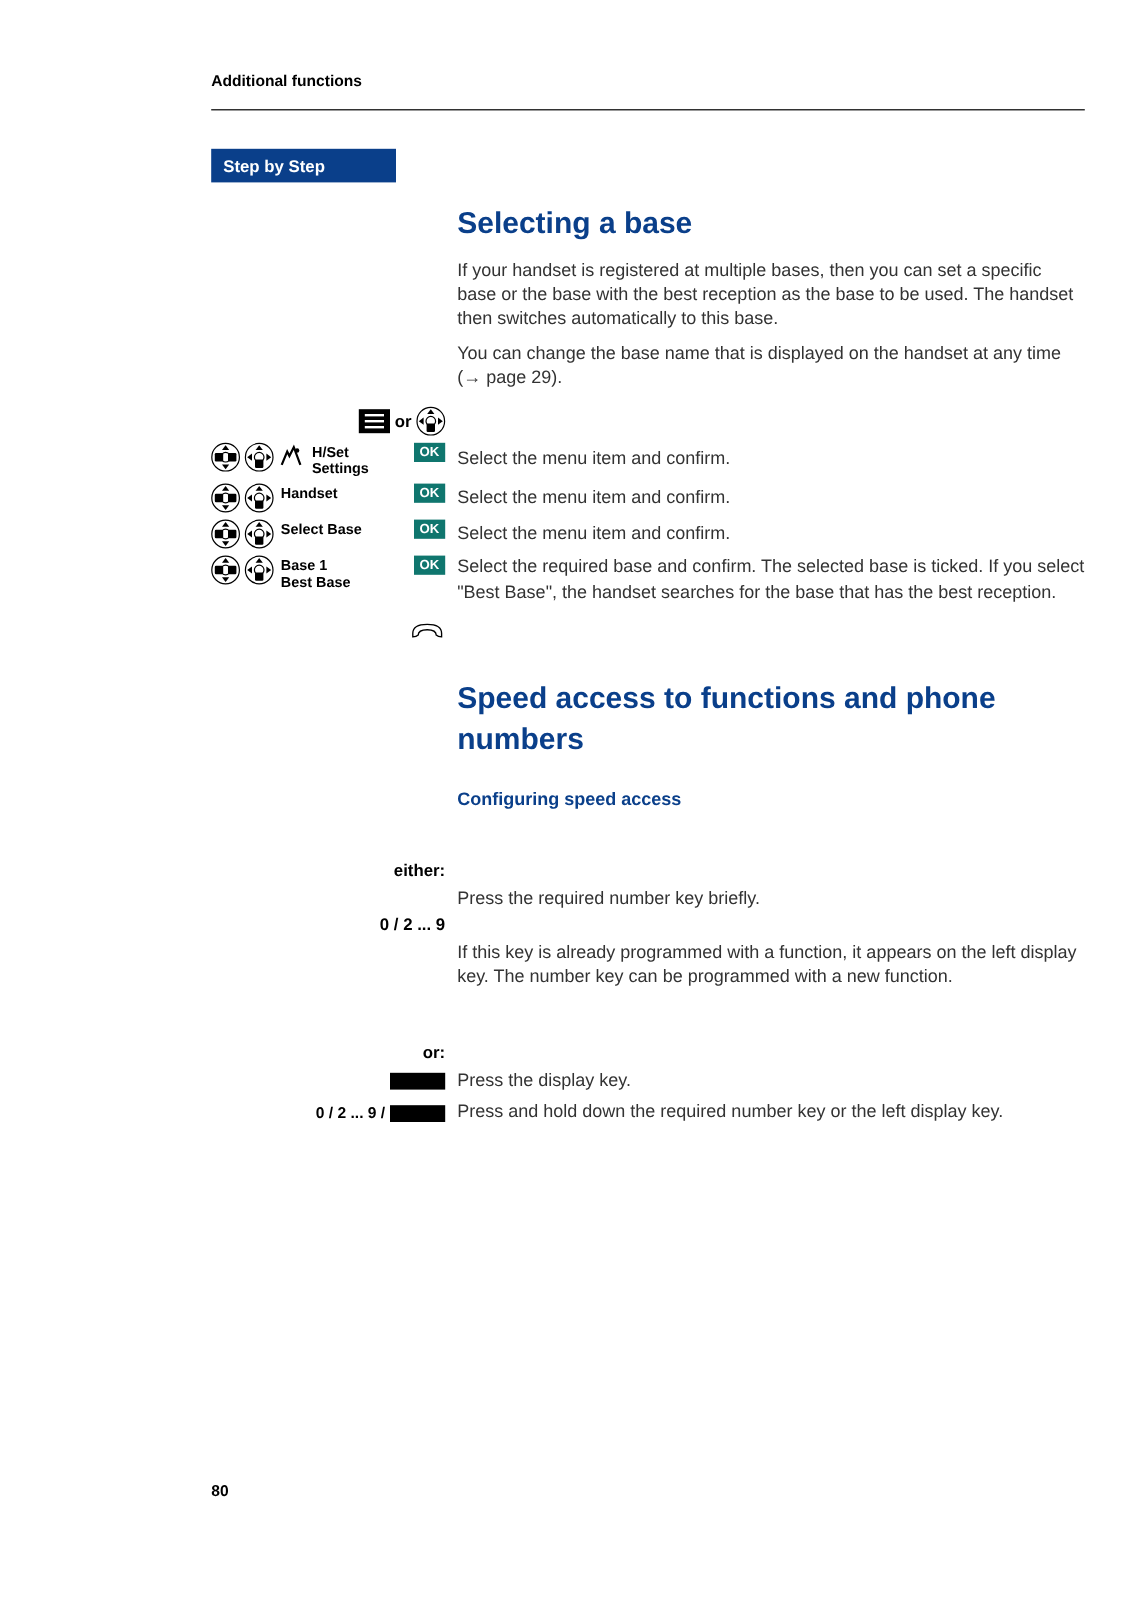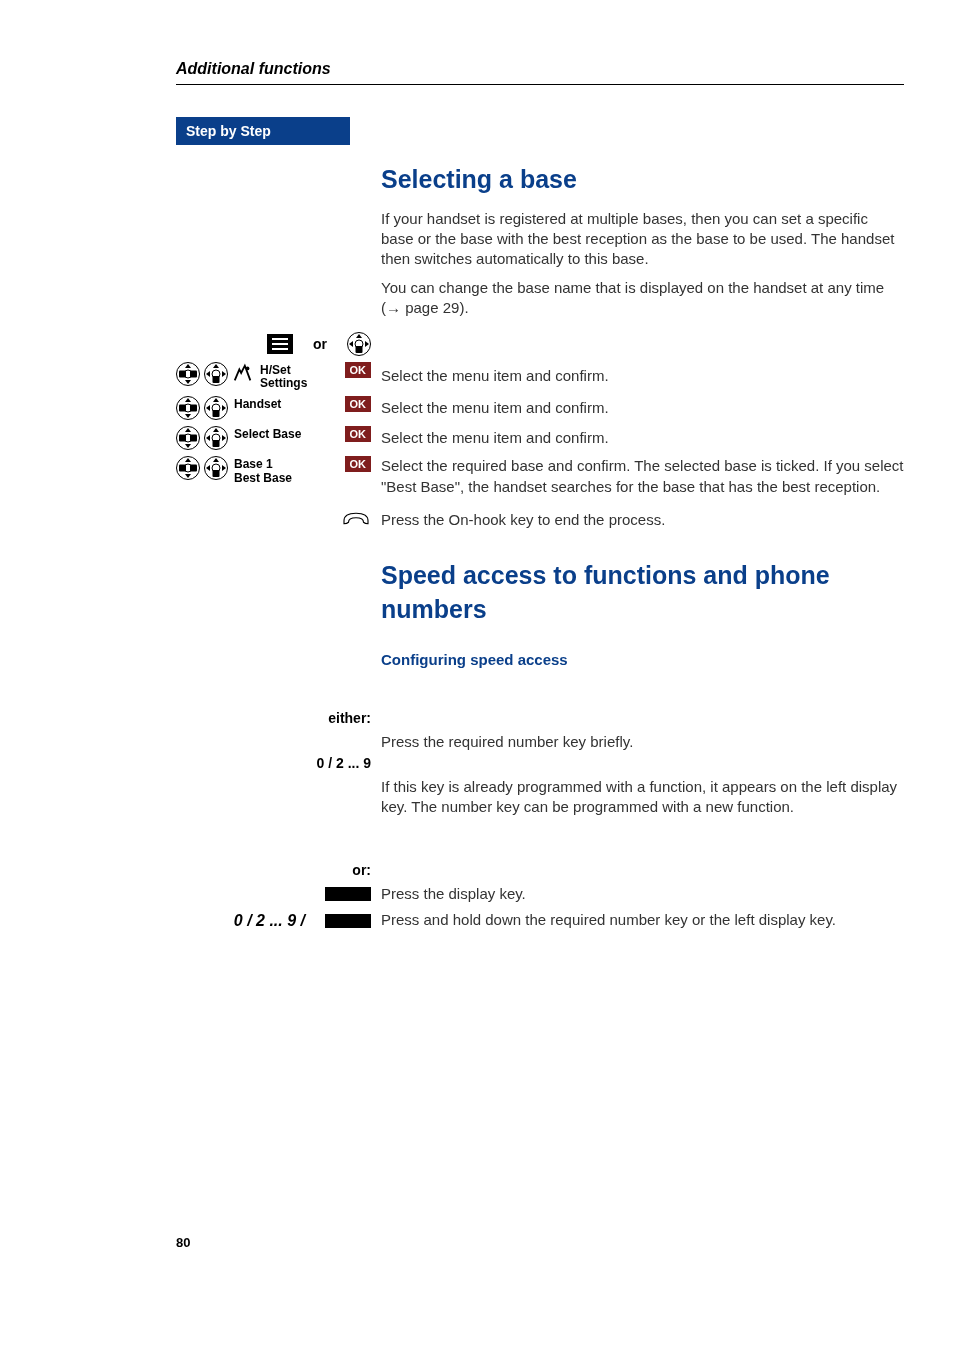--- a/index.html
+++ b/index.html
@@ -11,36 +11,35 @@
     width: 954px;
   }
   .page {
     padding: 60px 50px 40px 176px;
     position: relative;
     min-height: 1290px;
     box-sizing: border-box;
   }
   .section-header {
     font-weight: bold;
-    font-size: 16px;
-    margin-bottom: 6px;
-    font-style: italic;
+    font-size: 13px;
+    margin-bottom: 16px;
   }
   .hr {
     border: none;
     border-top: 1.5px solid #000;
     margin: 0 0 14px 0;
   }
   .step-by-step-bar {
     background: #0a3f8a;
     color: #fff;
     font-weight: bold;
     font-size: 14px;
     padding: 6px 10px;
-    width: 174px;
+    width: 154px;
     box-sizing: border-box;
     margin-top: 32px;
   }
   .content {
     display: flex;
     flex-direction: column;
   }
   .row {
     display: flex;
     align-items: flex-start;
@@ -121,21 +120,21 @@
     position:relative;
     flex-shrink:0;
   }
   .hamburger .lines {
     width: 16px; height: 12px;
     display:flex; flex-direction:column; justify-content:space-between;
   }
   .hamburger .line { height:2px; background:#fff; }
   .ok-badge {
     display:inline-flex;
-    background:#7f1d1d;
+    background:#0f766e;
     color:#fff;
     font-size:11px;
     font-weight:bold;
     padding:2px 5px;
     align-items:center;
     flex-shrink:0;
   }
   .menu-label {
     font-size: 12px;
     font-weight: bold;
@@ -148,21 +147,21 @@
     width: 30px; height: 22px;
     position: relative;
     flex-shrink:0;
   }
   .onhook svg { width:100%; height:100%; }
   .settings-icon {
     width: 22px; height: 22px; flex-shrink:0;
     display:inline-flex; align-items:center; justify-content:center;
   }
   .settings-icon svg { width:100%; height:100%; }
-  .bold-small { font-weight:bold; font-size:16px;font-style:italic; }
+  .bold-small { font-weight:bold; font-size:13px; }
   .black-box {
     display:inline-block;
     width: 46px; height: 14px;
     background:#000;
     flex-shrink:0;
     vertical-align: middle;
   }
   .page-number {
     position: absolute;
     bottom: 40px;
@@ -176,21 +175,21 @@
     text-align: right;
     width: 100%;
     margin-top: 23px;
   }
   .or-text { font-weight: bold; font-size: 14px; }
   .para { margin-bottom: 8px; }
   .link-arrow { font-family: Arial; }
   .left-inline {
     display:flex;
     align-items:center;
-    gap:20px;
+    gap:4px;
     flex-wrap: nowrap;
   }
 </style>
 </head>
 <body>
 
 <div class="page">
   <div class="section-header">Additional functions</div>
   <hr class="hr">
   <div class="step-by-step-bar">Step by Step</div>
@@ -323,21 +322,20 @@
     </div>
 
     <div class="row" style="align-items:center; margin-top:6px;">
       <div class="left-col">
         <span class="onhook">
           <svg viewBox="0 0 40 26">
               <path d="M4 14 Q4 4 20 4 Q36 4 36 14 L36 18 Q32 18 30 16 Q30 10 20 10 Q10 10 10 16 Q8 18 4 18 Z" stroke="#000" stroke-width="1.5" fill="none"></path>
             </svg>
         </span>
       </div>
-      <div class="right-col">Press the On-hook key to end the process.</div>
     </div>
 
     <div class="row">
       <div class="left-col"></div>
       <div class="right-col">
         <div class="h1" style="margin-top:22px;">Speed access to functions and phone numbers</div>
       </div>
     </div>
 
     <div class="row">

